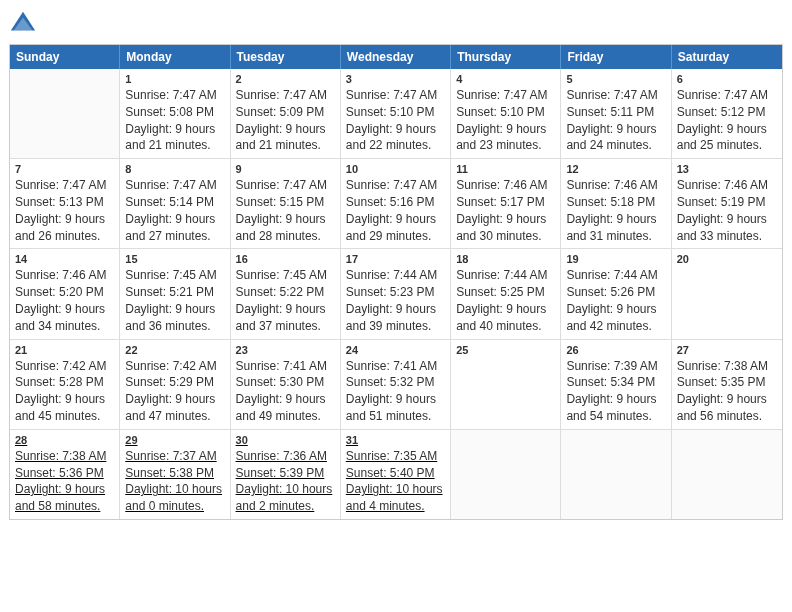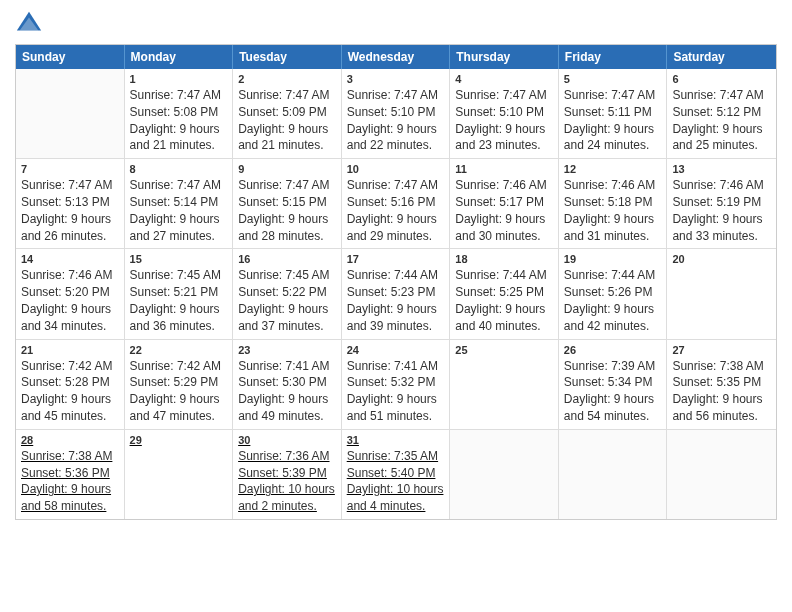--- a/index.html
+++ b/index.html
@@ -6,21 +6,21 @@
     body {
       width: 792px;
       height: 612px;
       font-family: Arial, sans-serif;
       background: #fff;
       overflow: hidden;
     }
     .page {
       width: 792px;
       height: 428px;
-      padding: 10px 15px;
+      padding: 10px 9px;
       display: flex;
       flex-direction: column;
     }
     .header {
       display: flex;
       justify-content: space-between;
       align-items: flex-start;
       margin-bottom: 6px;
     }
     .logo {
@@ -252,20 +252,21 @@
             <div class="day-info">Sunrise: 7:38 AM<br>Sunset: 5:35 PM<br>Daylight: 9 hours and 56 minutes.</div>
           </div>
         </div>
         <div class="cal-week">
           <div class="cal-cell">
             <span class="day-number">28</span>
             <div class="day-info">Sunrise: 7:38 AM<br>Sunset: 5:36 PM<br>Daylight: 9 hours and 58 minutes.</div>
           </div>
           <div class="cal-cell">
             <span class="day-number">29</span>
+            <div class="day-info">Sunrise: 7:37 AM<br>Sunset: 5:38 PM<br>Daylight: 10 hours and 0 minutes.</div>
           </div>
           <div class="cal-cell">
             <span class="day-number">30</span>
             <div class="day-info">Sunrise: 7:36 AM<br>Sunset: 5:39 PM<br>Daylight: 10 hours and 2 minutes.</div>
           </div>
           <div class="cal-cell">
             <span class="day-number">31</span>
             <div class="day-info">Sunrise: 7:35 AM<br>Sunset: 5:40 PM<br>Daylight: 10 hours and 4 minutes.</div>
           </div>
           <div class="cal-cell empty"></div>

